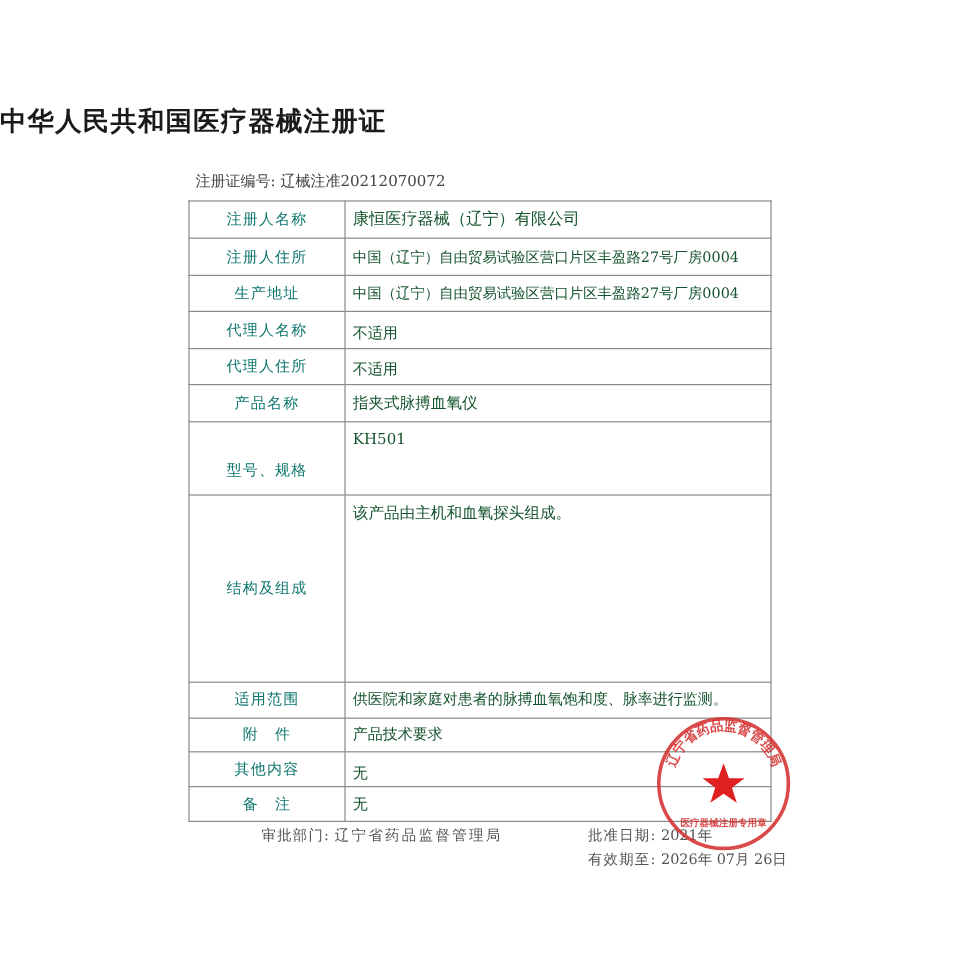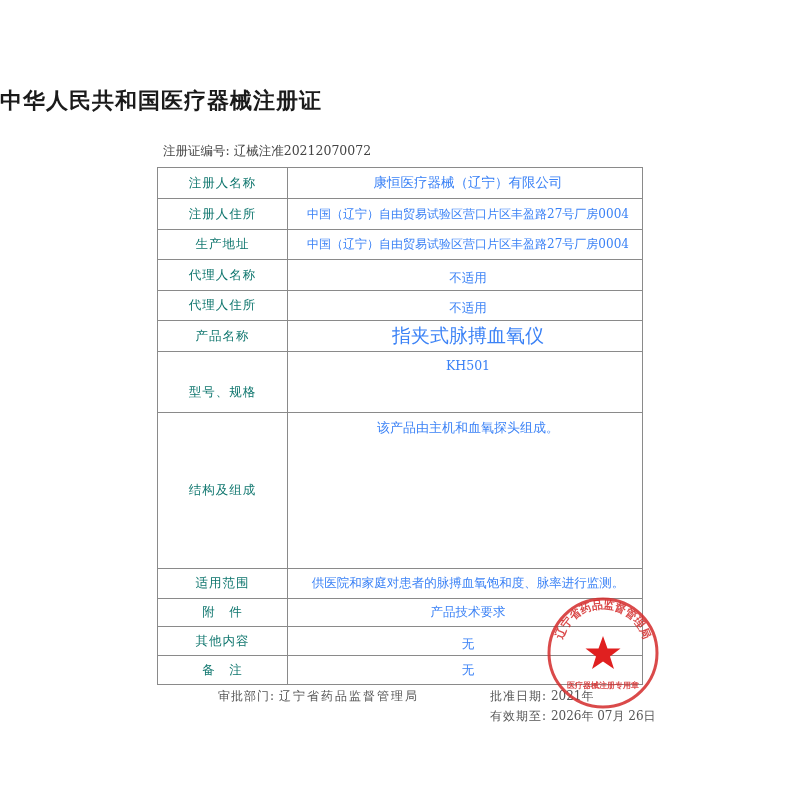--- a/index.html
+++ b/index.html
@@ -13,21 +13,21 @@
   }
   .regno {
     position: absolute; left: 163px; top: 143px; font-size: 12.5px; color: #444;
   }
   table.cert {
     position: absolute; left: 157px; top: 167px; width: 486px;
     border-collapse: collapse; font-size: 12.5px;
   }
   table.cert td { border: 1px solid #8a8a8a; padding: 0; }
   td.lbl { width: 129px; text-align: center; color: #0f766e; letter-spacing: 1px; }
-  td.val { padding-left: 6px !important; color: #3b82f6; text-align: center; }
+  td.val { padding-left: 6px !important; color: #14532d; }
   td.top { vertical-align: top; padding-top: 6px !important; }
   .footer { position: absolute; font-size: 12px; color: #555; margin-left: 28px; }
   .seal {
     position: absolute; left: 546px; top: 596px; width: 114px; height: 114px;
   }
 </style>
 </head>
 <body>
 
 <div class="title">中华人民共和国医疗器械注册证</div>
@@ -54,21 +54,21 @@
   <tr style="height:31px">
     <td class="lbl">代理人名称</td>
     <td class="val" style="padding-top:6px">不适用</td>
   </tr>
   <tr style="height:30px">
     <td class="lbl">代理人住所</td>
     <td class="val" style="padding-top:6px">不适用</td>
   </tr>
   <tr style="height:31px">
     <td class="lbl">产品名称</td>
-    <td class="val" style="font-size:19px">指夹式脉搏血氧仪</td>
+    <td class="val" style="font-size:13px">指夹式脉搏血氧仪</td>
   </tr>
   <tr style="height:61px">
     <td class="lbl" style="padding-top:20px">型号、规格</td>
     <td class="val top">KH501</td>
   </tr>
   <tr style="height:156px">
     <td class="lbl">结构及组成</td>
     <td class="val top" style="font-size:13px">该产品由主机和血氧探头组成。</td>
   </tr>
   <tr style="height:30px">

